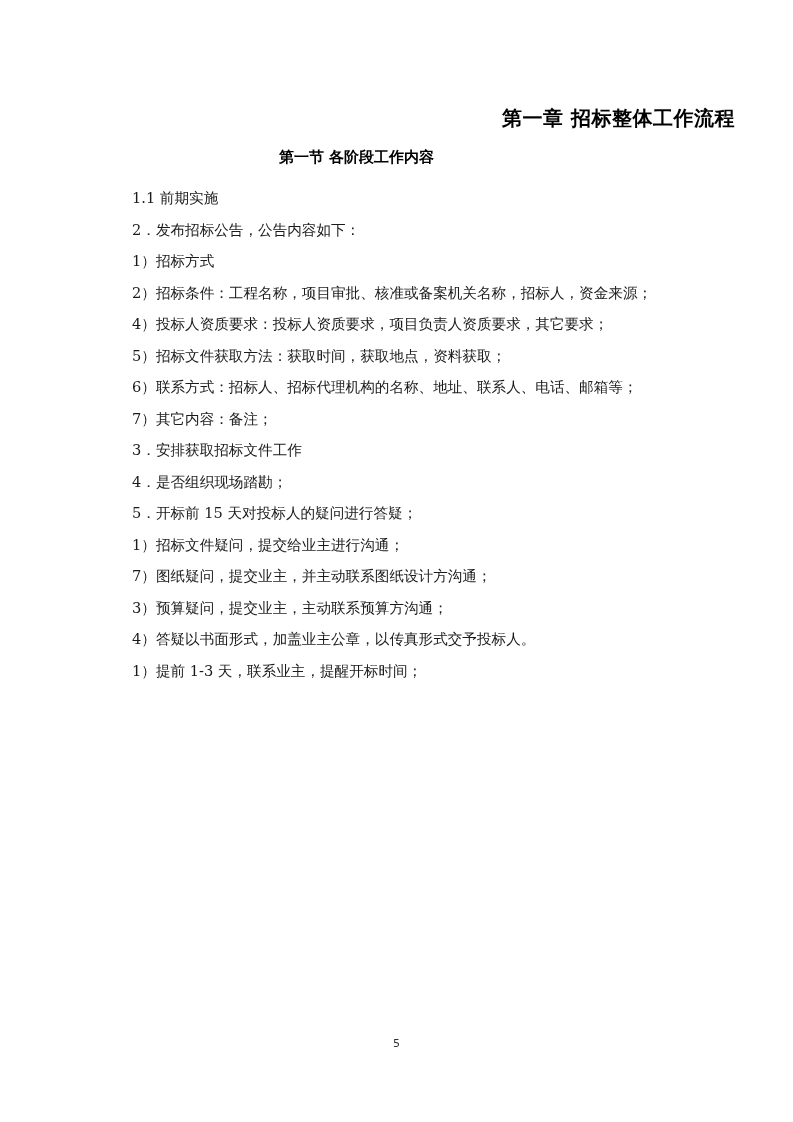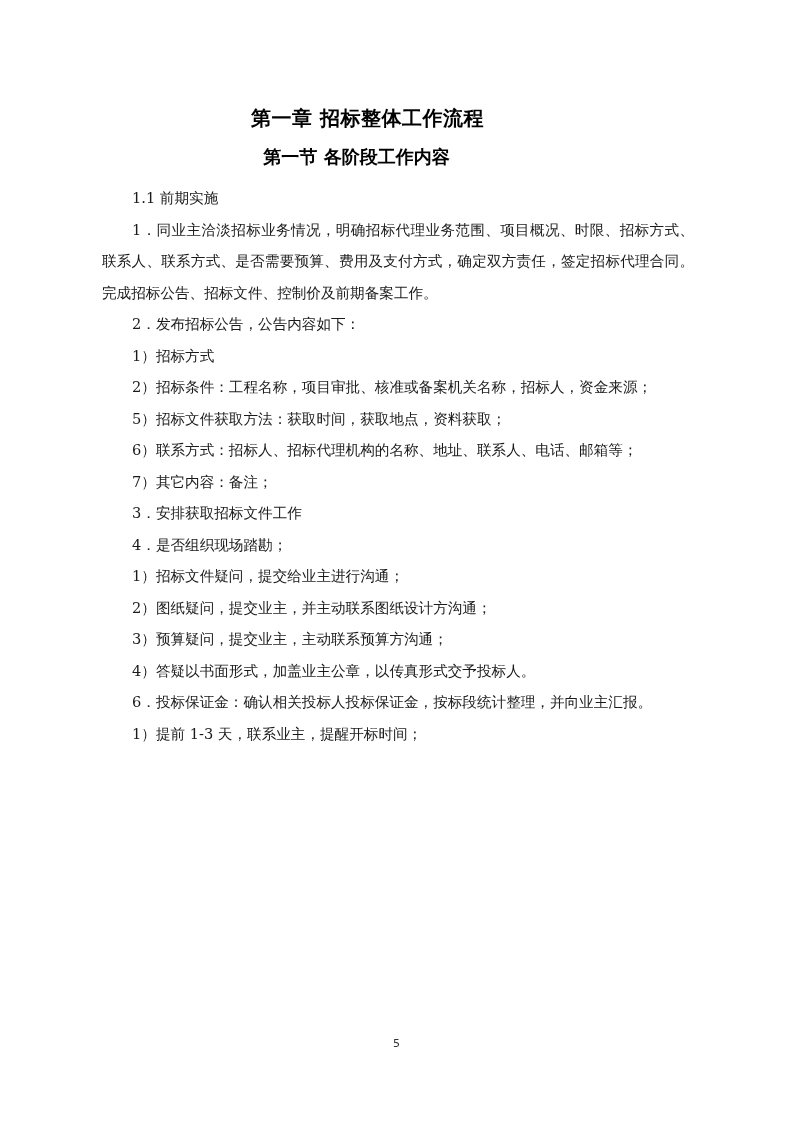--- a/index.html
+++ b/index.html
@@ -1,51 +1,51 @@
 <!DOCTYPE html>
 <html><head>
 <meta charset="utf-8">
 <style>
   html, body { margin: 0; padding: 0; background: #ffffff; }
   body { width: 793px; height: 1122px; position: relative; overflow: hidden;
          font-family: "DejaVu Serif", "Liberation Serif", serif; color: #111; }
   .page { position: absolute; left: 0; top: 0; width: 793px; height: 1122px; background: #fff; }
-  .h1 { position: absolute; left: 0; width: 735px; top: 104px; text-align: center;
+  .h1 { position: absolute; left: 0; width: 735px; top: 104px; text-align: right;
         font-family: "DejaVu Sans", "Liberation Sans", sans-serif; font-weight: bold;
         font-size: 20px; line-height: 28px; color: #000; letter-spacing: 0.5px; }
   .h2 { position: absolute; left: 0; width: 713px; top: 144px; text-align: center;
         font-family: "DejaVu Sans", "Liberation Sans", sans-serif; font-weight: bold;
-        font-size: 18px; line-height: 26px; color: #000; }
+        font-size: 15px; line-height: 26px; color: #000; }
   .body { position: absolute; left: 102px; top: 182px; width: 592px; }
   .p { font-size: 14.6px; line-height: 31.5px; text-align: justify;
        text-align-last: left; margin: 0; color: #1a1a1a; }
   .p.ind { text-indent: 30px; }
   .pagenum { position: absolute; left: 0; width: 793px; top: 1037px; text-align: center;
              font-family: "DejaVu Sans", "Liberation Sans", sans-serif; font-size: 11px; color: #333; }
 </style>
 </head>
 <body>
 
 <div class="page">
   <div class="h1">第一章  招标整体工作流程</div>
   <div class="h2">第一节  各阶段工作内容</div>
 
   <div class="body">
     <p class="p ind">1.1 前期实施</p>
-    <p class="p ind">1．同业主洽淡招标业务情况，明确招标代理业务范围、项目概况、时限、招标方式、联系人、联系方式、是否需要预算、费用及支付方式，确定双方责任，签定招标代理合同。完成招标公告、招标文件、控制价及前期备案工作。</p>
     <p class="p ind">2．发布招标公告，公告内容如下：</p>
     <p class="p ind">1）招标方式</p>
     <p class="p ind">2）招标条件：工程名称，项目审批、核准或备案机关名称，招标人，资金来源；</p>
+    <p class="p ind">4）投标人资质要求：投标人资质要求，项目负责人资质要求，其它要求；</p>
     <p class="p ind">5）招标文件获取方法：获取时间，获取地点，资料获取；</p>
     <p class="p ind">6）联系方式：招标人、招标代理机构的名称、地址、联系人、电话、邮箱等；</p>
     <p class="p ind">7）其它内容：备注；</p>
     <p class="p ind">3．安排获取招标文件工作</p>
     <p class="p ind">4．是否组织现场踏勘；</p>
+    <p class="p ind">5．开标前 15 天对投标人的疑问进行答疑；</p>
     <p class="p ind">1）招标文件疑问，提交给业主进行沟通；</p>
-    <p class="p ind">2）图纸疑问，提交业主，并主动联系图纸设计方沟通；</p>
+    <p class="p ind">7）图纸疑问，提交业主，并主动联系图纸设计方沟通；</p>
     <p class="p ind">3）预算疑问，提交业主，主动联系预算方沟通；</p>
     <p class="p ind">4）答疑以书面形式，加盖业主公章，以传真形式交予投标人。</p>
-    <p class="p ind">6．投标保证金：确认相关投标人投标保证金，按标段统计整理，并向业主汇报。</p>
     <p class="p ind">1）提前 1-3 天，联系业主，提醒开标时间；</p>
   </div>
 
   <div class="pagenum">5</div>
 </div>
 
 </body></html>

